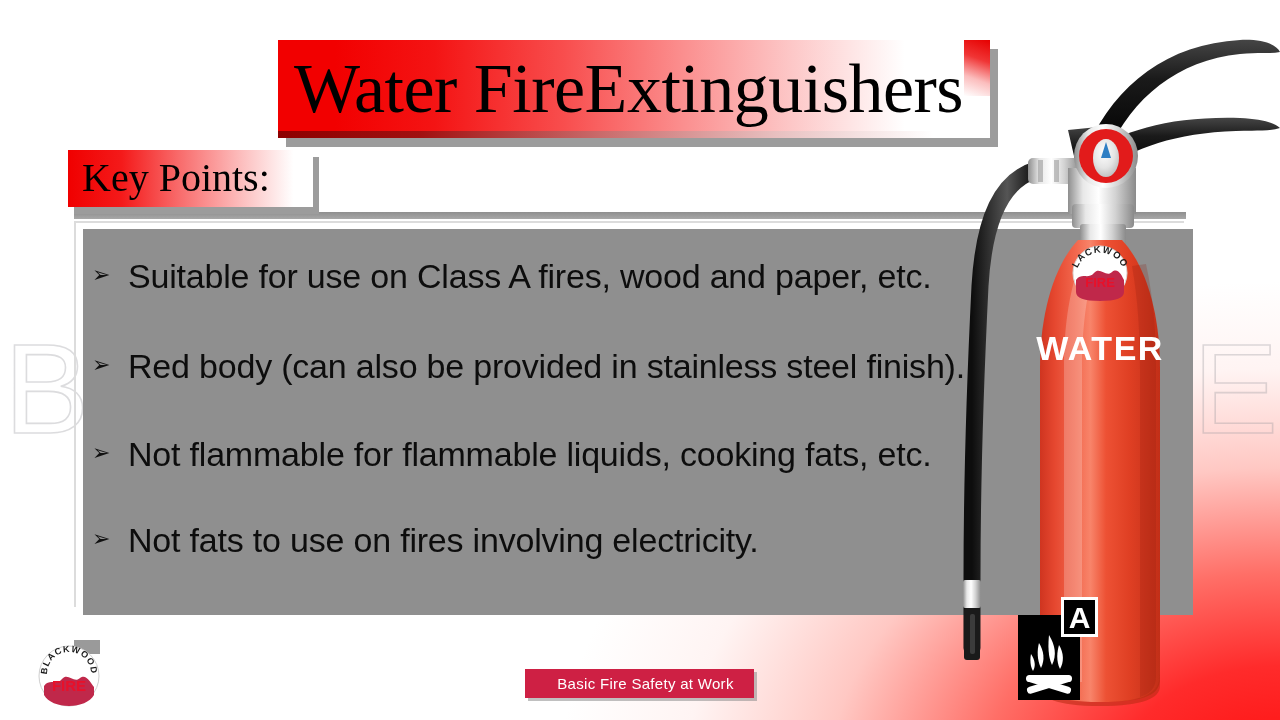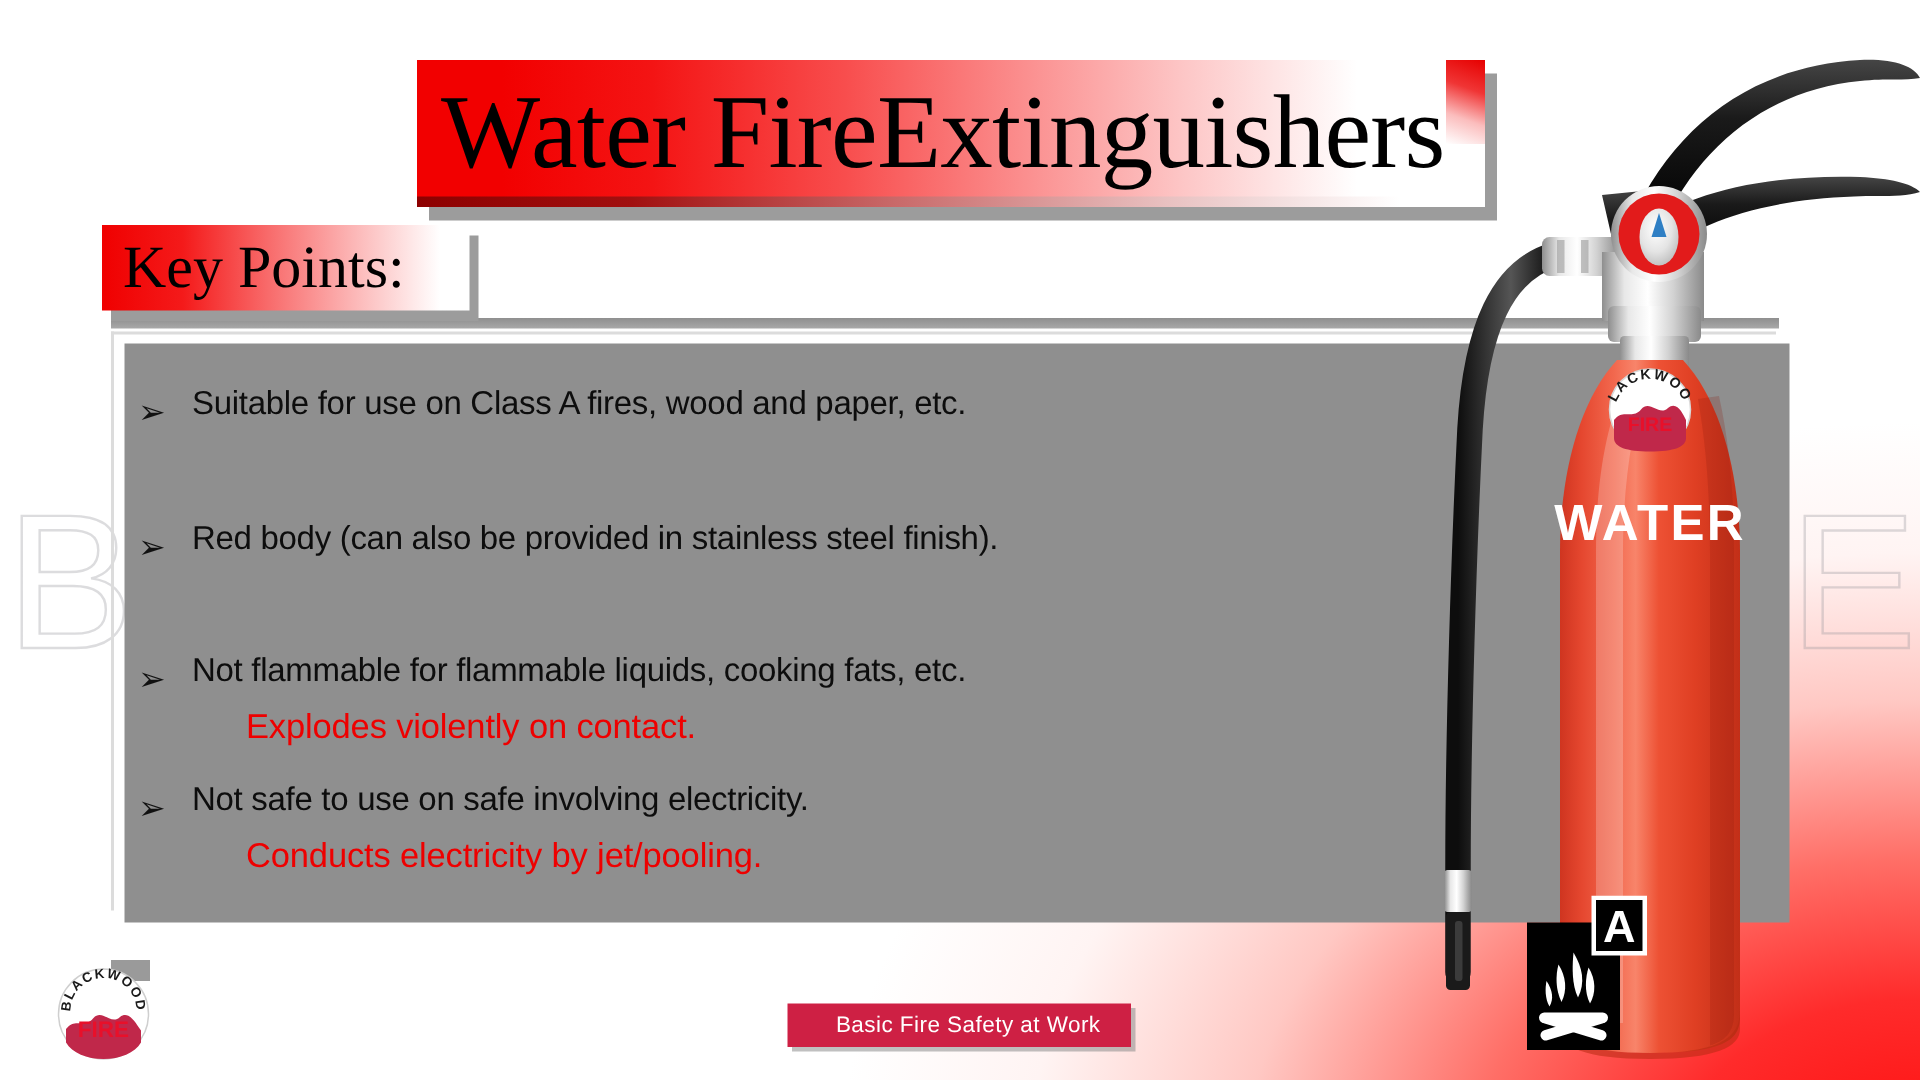--- a/index.html
+++ b/index.html
@@ -114,21 +114,21 @@
     z-index: 6;
     font-family: "Liberation Sans", sans-serif;
   }
   .bullet-row { display: flex; align-items: flex-start; }
   .bullet-mark {
     width: 36px; flex: 0 0 36px;
     font-size: 22px; color: #111; line-height: 1.35;
     padding-top: 4px;
   }
   .bullet-main {
-    font-size: 22px; color: #0d0d0d; line-height: 1.2;
+    font-size: 34px; color: #0d0d0d; line-height: 1.2;
     letter-spacing: -0.2px; white-space: nowrap;
   }
   .bullet-sub {
     font-size: 23px; color: #ee0000; line-height: 1.2;
     margin-left: 72px; margin-top: 3px; letter-spacing: -0.1px;
     white-space: nowrap;
   }
   #b1 { position: absolute; left: 0;  top: 12px; }
   #b2 { position: absolute; left: 0;  top: 102px; }
   #b3 { position: absolute; left: 0;  top: 190px; }
@@ -207,29 +207,27 @@
       <span class="bullet-mark">➢</span>
       <span class="bullet-main">Red body (can also be provided in stainless steel finish).</span>
     </div>
   </div>
 
   <div id="b3">
     <div class="bullet-row">
       <span class="bullet-mark">➢</span>
       <span class="bullet-main">Not flammable for flammable liquids, cooking fats, etc.</span>
     </div>
-    <div class="bullet-sub">Explodes violently on contact.</div>
   </div>
 
   <div id="b4">
     <div class="bullet-row">
       <span class="bullet-mark">➢</span>
-      <span class="bullet-main">Not safe to use on safe involving electricity.</span>
+      <span class="bullet-main">Not fats to use on fires involving electricity.</span>
     </div>
-    <div class="bullet-sub">Conducts electricity by jet/pooling.</div>
   </div>
 
 </div>
 
 <div id="extinguisher">
   <svg width="340" height="690" viewBox="0 0 340 690">
     <defs>
       <linearGradient id="cylGrad" x1="0" y1="0" x2="1" y2="0">
         <stop offset="0%" stop-color="#cf3520"></stop>
         <stop offset="12%" stop-color="#e5472f"></stop>

